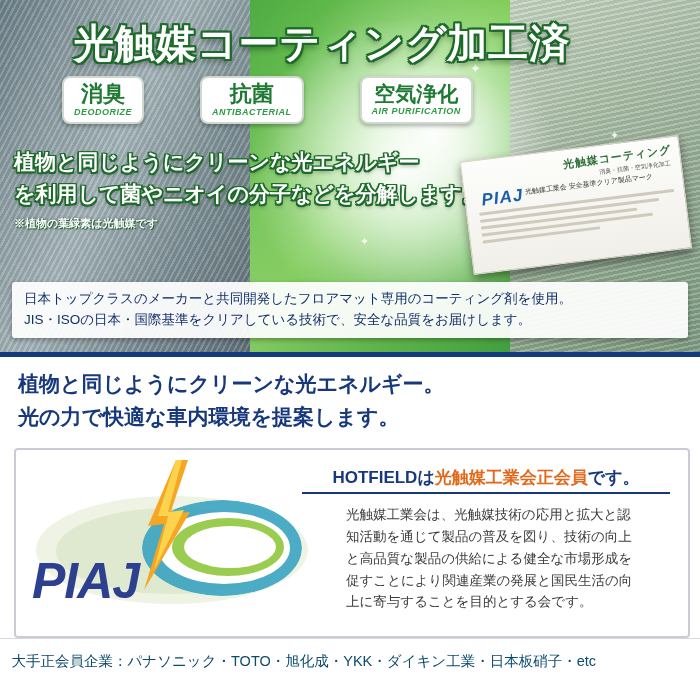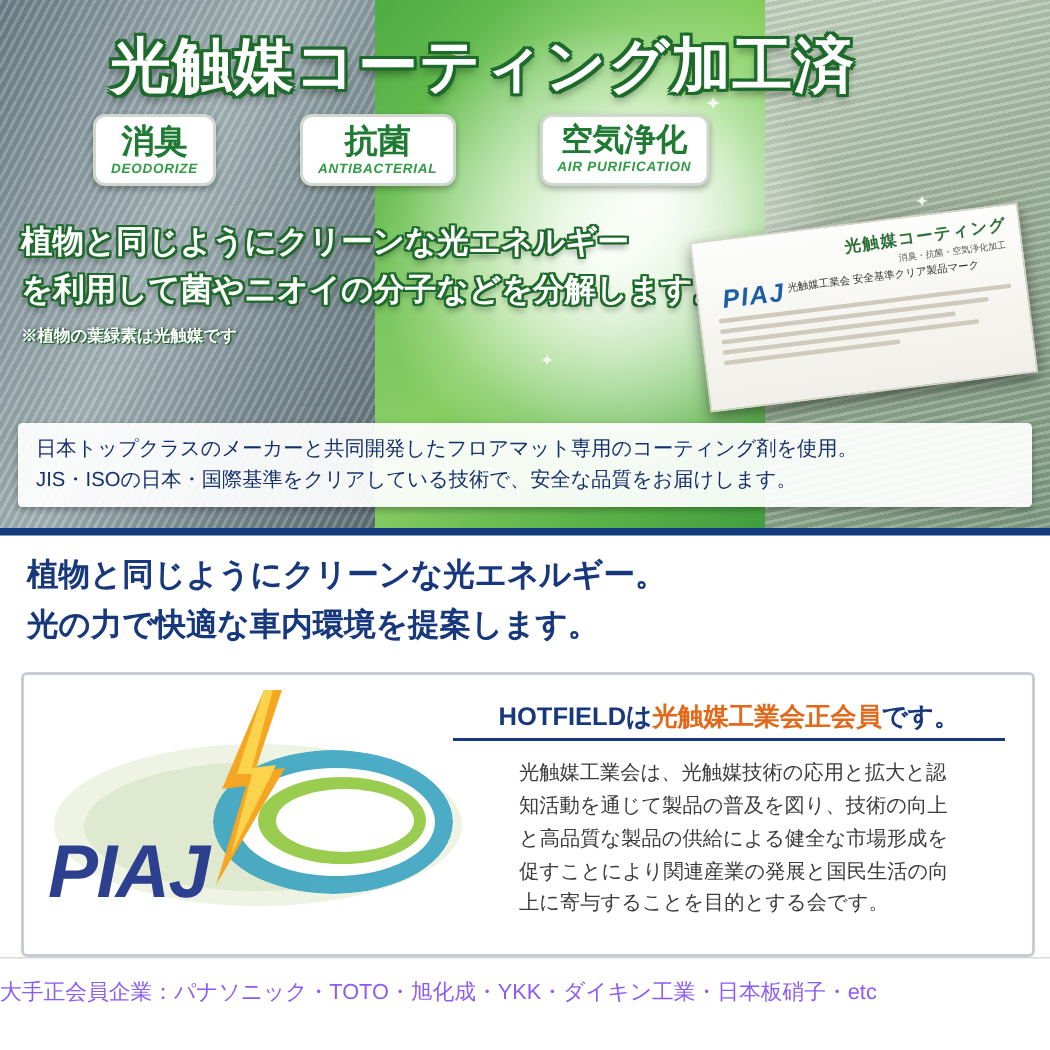--- a/index.html
+++ b/index.html
@@ -137,21 +137,21 @@
     font-size:17px;font-weight:bold;color:#17387c;white-space:nowrap;
   }
   .hot b{color:#e2681a;}
   .hotline{position:absolute;left:286px;top:42px;width:368px;height:2px;background:#17387c;}
 
   .ptext{position:absolute;left:330px;top:54px;width:330px;}
   .ptext p{margin:0;font-size:13.5px;color:#3b3b3b;line-height:1.62;white-space:nowrap;}
 
   .footer{
     position:absolute;left:0;top:300px;width:596px;
-    text-align:left;font-size:14.5px;color:#8b5cf6;white-space:nowrap;
+    text-align:right;font-size:14.5px;color:#0c4a6e;white-space:nowrap;
   }
   .footrule{position:absolute;left:0;top:286px;width:700px;height:1px;background:#d9d9d9;}
 </style>
 </head>
 <body>
 
 <div class="page">
 
   <div class="top">
     <div class="matL"></div>

